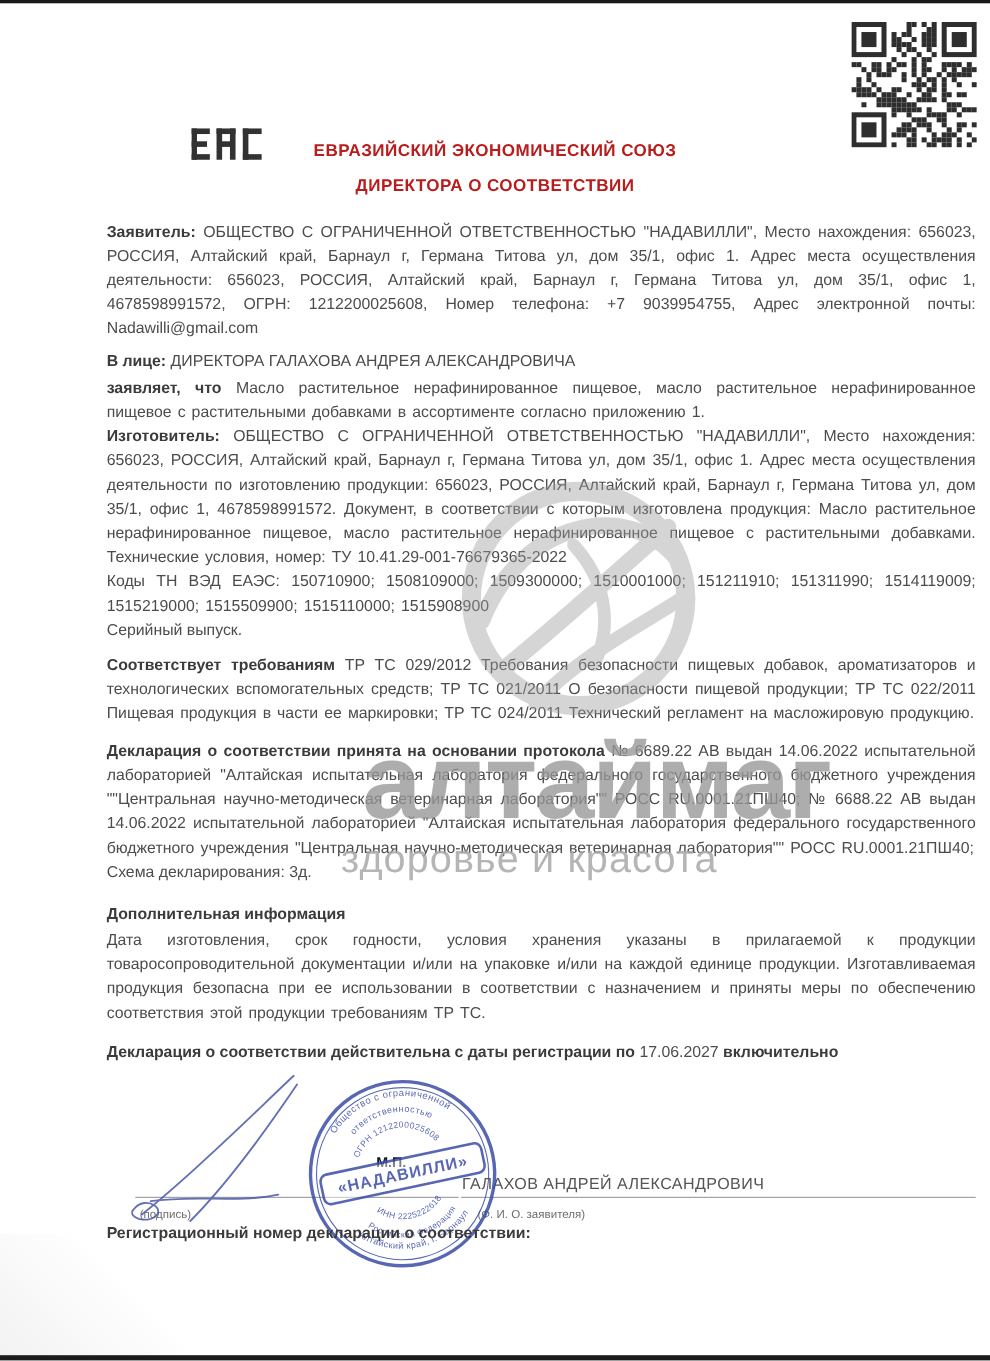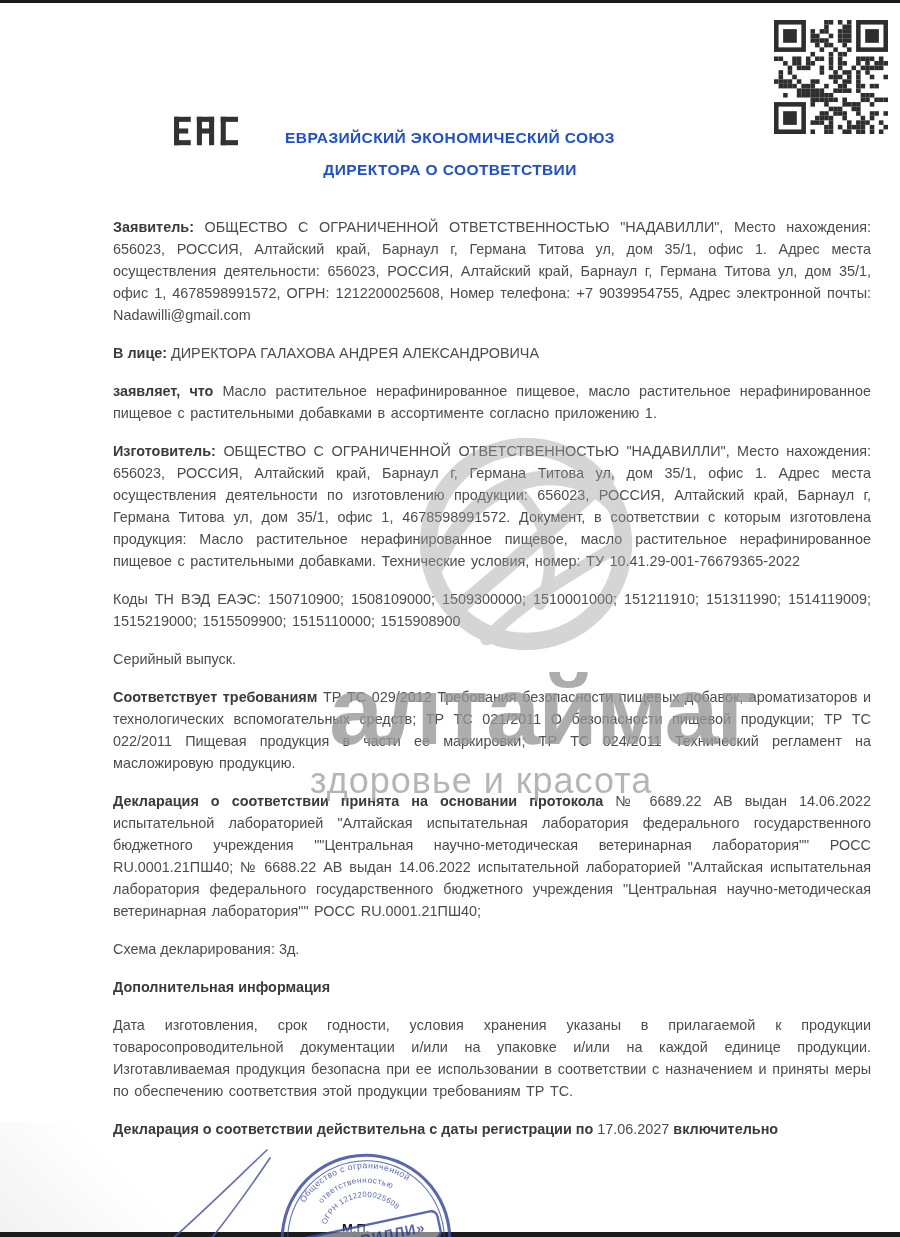--- a/index.html
+++ b/index.html
@@ -9,31 +9,31 @@
     color:#4c4c4c;overflow:hidden;
   }
   .edge-top{position:absolute;top:0;left:0;width:100%;height:3px;background:#191919;}
   .edge-bottom{position:absolute;bottom:0;left:0;width:100%;height:5px;background:#1b1b1b;}
   .corner-shadow{position:absolute;left:0;bottom:5px;width:200px;height:110px;
     background:linear-gradient(45deg,rgba(0,0,0,.05),rgba(0,0,0,0) 60%);}
   
   .eac-logo{position:absolute;left:174px;top:102px;width:64px;height:58px;}
   .qr{position:absolute;right:12px;top:20px;width:114px;height:114px;}
   .titles{padding-top:128px;text-align:center;}
-  .title-line{font-weight:bold;font-size:15.5px;color:#1d4ed8;letter-spacing:.4px;line-height:20px;}
+  .title-line{font-weight:bold;font-size:15.5px;color:#b91c1c;letter-spacing:.4px;line-height:20px;}
   .title-line + .title-line{margin-top:12px;}
   
   .watermark{position:absolute;left:4px;top:0;width:100%;height:100%;pointer-events:none;z-index:5;text-align:center;}
   .wm-emblem{position:absolute;left:393px;top:428px;width:258px;height:232px;opacity:.42;}
   .wm-brand{position:absolute;left:258px;top:662px;width:560px;font-weight:bold;font-size:97px;
     letter-spacing:-2px;color:#979797;opacity:.78;line-height:1;}
   .wm-tagline{position:absolute;left:306px;top:760px;font-size:36px;color:#a9a9a9;opacity:.85;letter-spacing:1px;}
   
   .content{position:relative;z-index:2;padding:20px 13px 0 97px;font-size:14.4px;line-height:22px;}
-  .content p{margin:16px;}
+  .content p{margin:0;}
   .just{text-align:justify;word-spacing:1.5px;}
   b{color:#3b3b3b;}
   .mb2{margin-bottom:2px!important}.mb8{margin-bottom:8px!important}
   .mb10{margin-bottom:10px!important}.mb12{margin-bottom:12px!important}
   .mb14{margin-bottom:14px!important}.mb16{margin-bottom:16px!important}
   
   .sig-area{position:relative;height:126px;margin-top:16px;z-index:6;}
   .signature-svg{position:absolute;left:18px;top:-12px;width:230px;height:148px;z-index:8;}
   .stamp-svg{position:absolute;left:178px;top:-8px;width:182px;height:182px;z-index:7;opacity:.85;}
   .mp-label{position:absolute;left:245px;top:62px;font-size:13px;color:#0f172a;z-index:6;font-weight:bold;}

